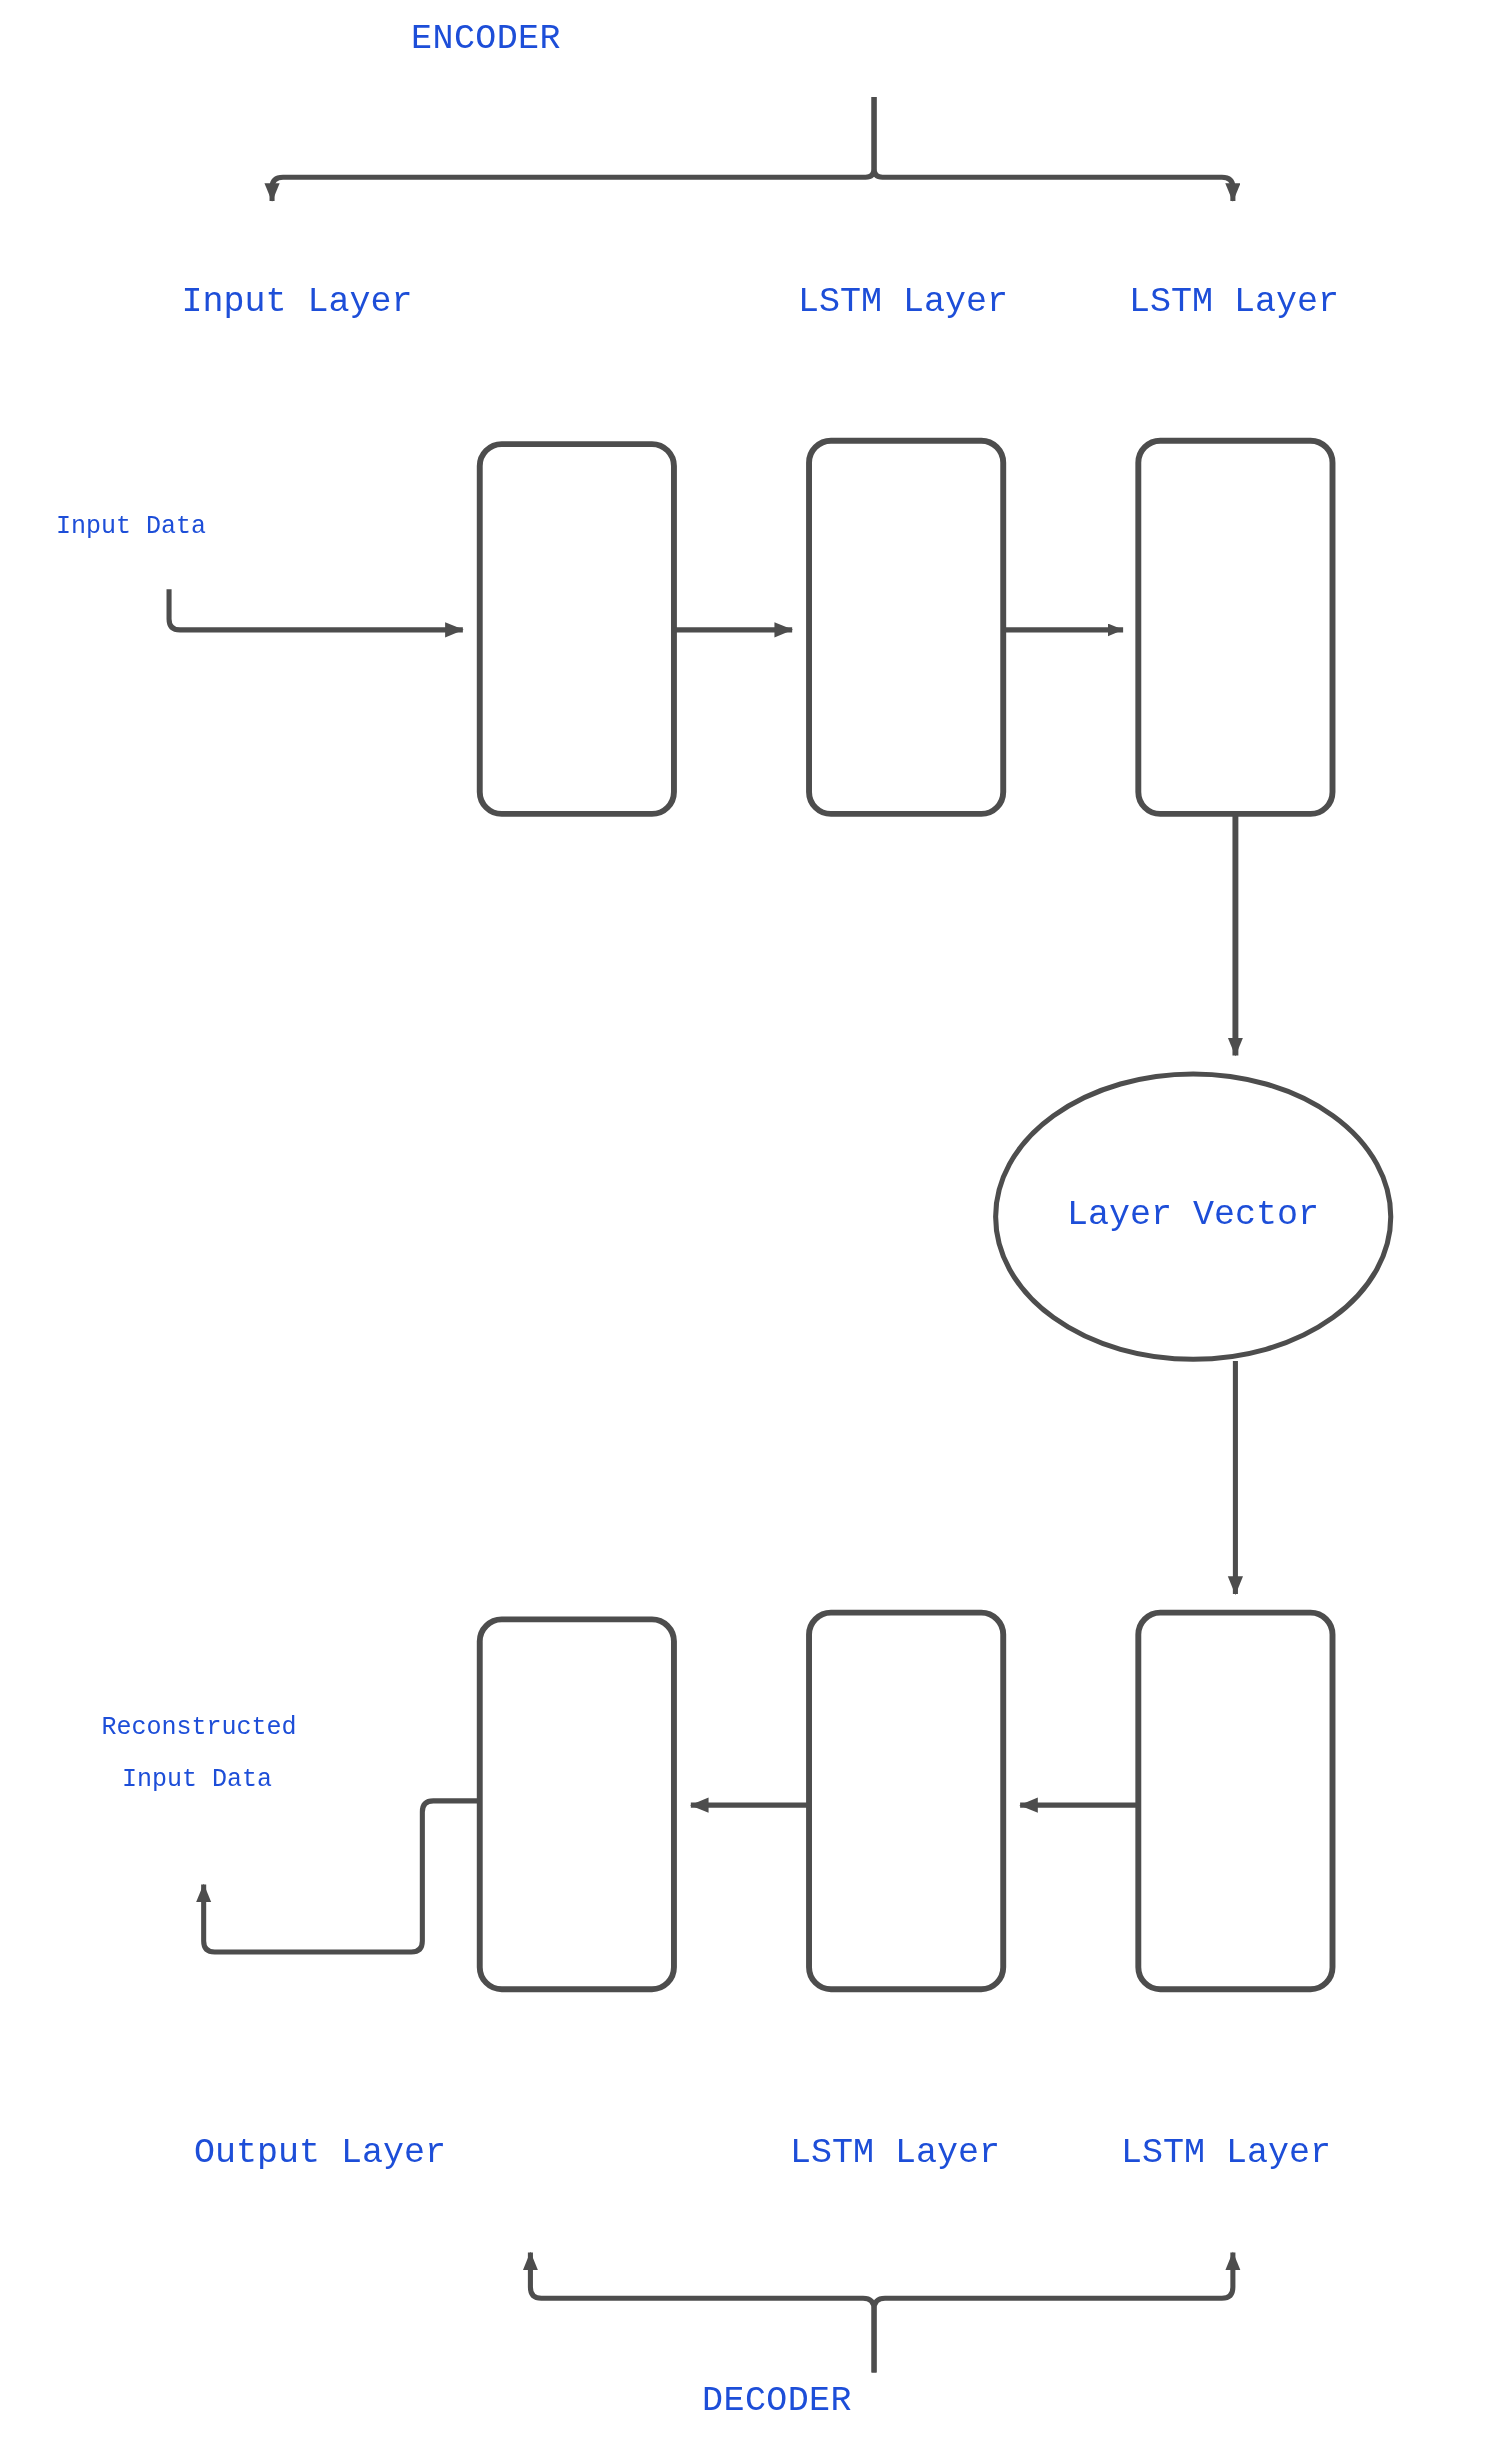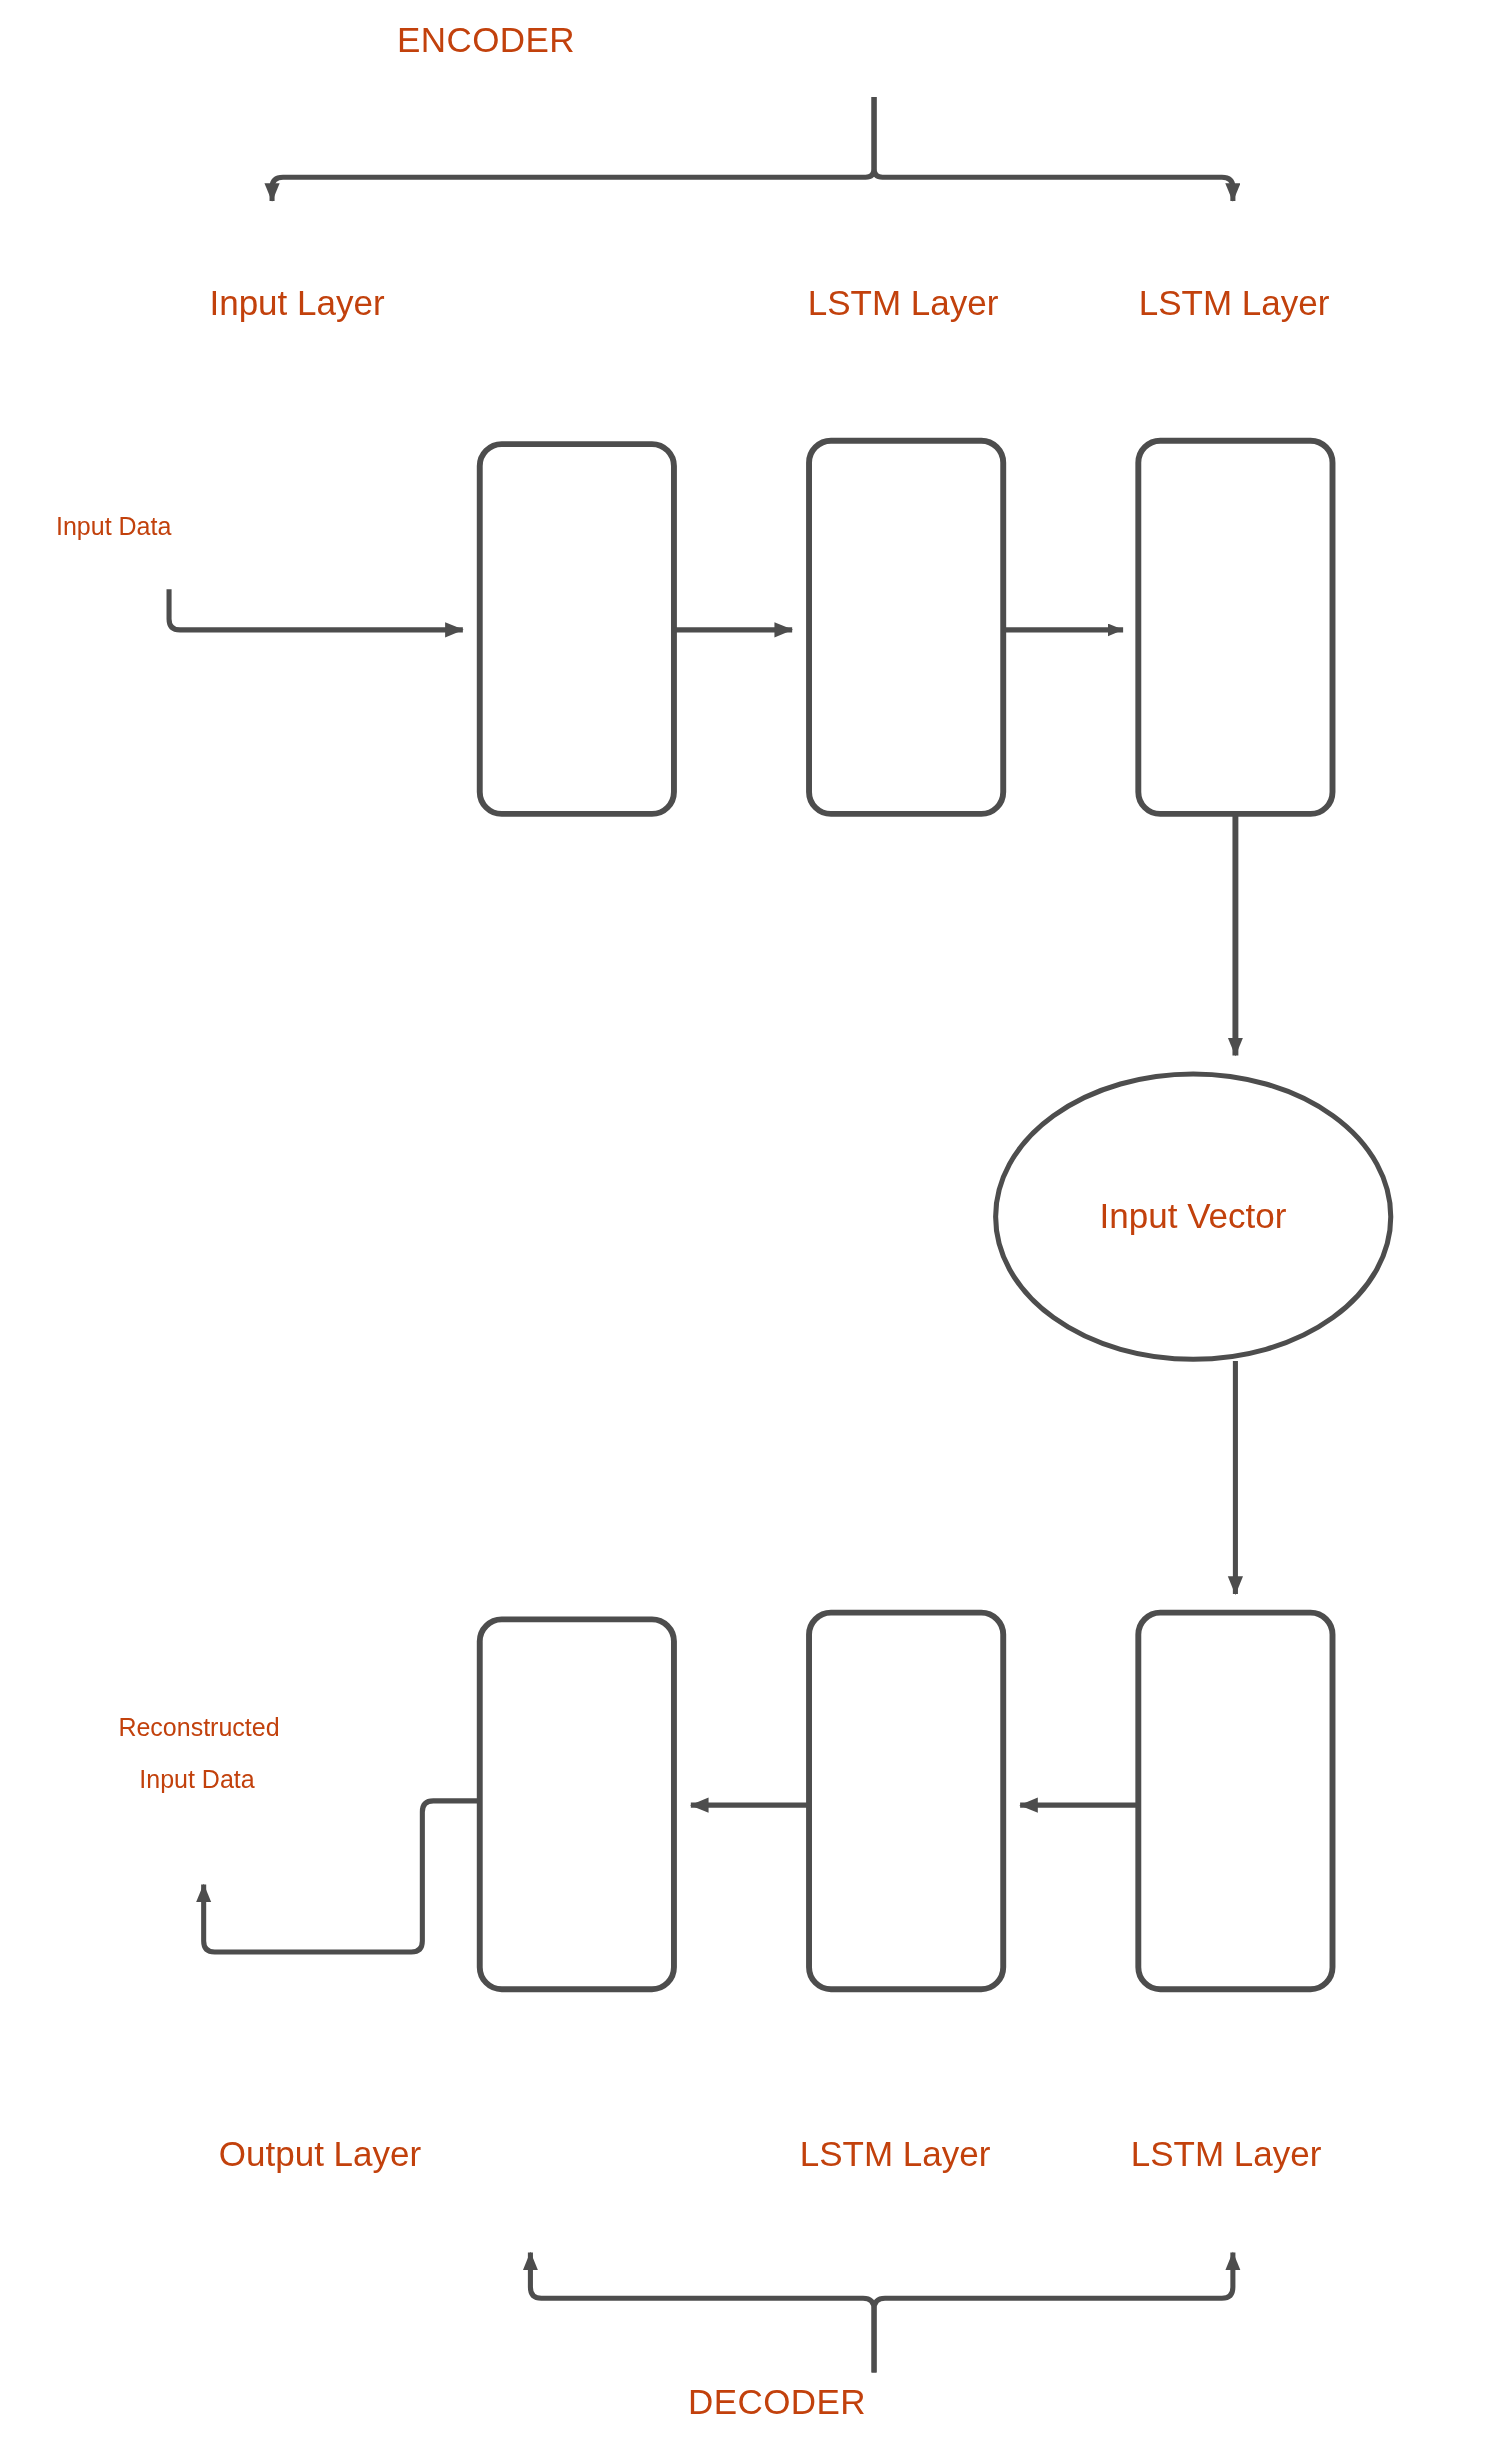--- a/index.html
+++ b/index.html
@@ -19,22 +19,22 @@
   }
   #diagram-svg {
     position: absolute;
     left: 0;
     top: 0;
     width: 1510px;
     height: 2462px;
   }
   .lbl {
     position: absolute;
-    color: #c2410c;
-    font-family: Liberation Sans, sans-serif;
+    color: #1d4ed8;
+    font-family: Liberation Mono, monospace;
     white-space: pre;
     line-height: 1.18;
   }
   .lbl-section {
     font-size: 35px;
     letter-spacing: 0.4px;
   }
   .lbl-layer {
     font-size: 35px;
   }
@@ -115,21 +115,21 @@
   </svg>
 
   <div class="lbl lbl-section center" style="left:486px; top:18.6px;">ENCODER</div>
 
   <div class="lbl lbl-layer center" style="left:297px; top:282px;">Input Layer</div>
   <div class="lbl lbl-layer center" style="left:903px; top:282px;">LSTM Layer</div>
   <div class="lbl lbl-layer center" style="left:1234px; top:282px;">LSTM Layer</div>
 
   <div class="lbl lbl-io" style="left:56px; top:512px;">Input Data</div>
 
-  <div class="lbl lbl-node center" style="left:1193px; top:1195px;">Input Vector</div>
+  <div class="lbl lbl-node center" style="left:1193px; top:1195px;">Layer Vector</div>
 
   <div class="lbl lbl-io center" style="left:199px; top:1713px;">Reconstructed</div>
   <div class="lbl lbl-io center" style="left:197px; top:1765px;">Input Data</div>
 
   <div class="lbl lbl-layer center" style="left:288px; top:2133px;margin-left:32px;">Output Layer</div>
   <div class="lbl lbl-layer center" style="left:895px; top:2133px;">LSTM Layer</div>
   <div class="lbl lbl-layer center" style="left:1226px; top:2133px;">LSTM Layer</div>
 
   <div class="lbl lbl-section center" style="left:777px; top:2381px;">DECODER</div>
 

